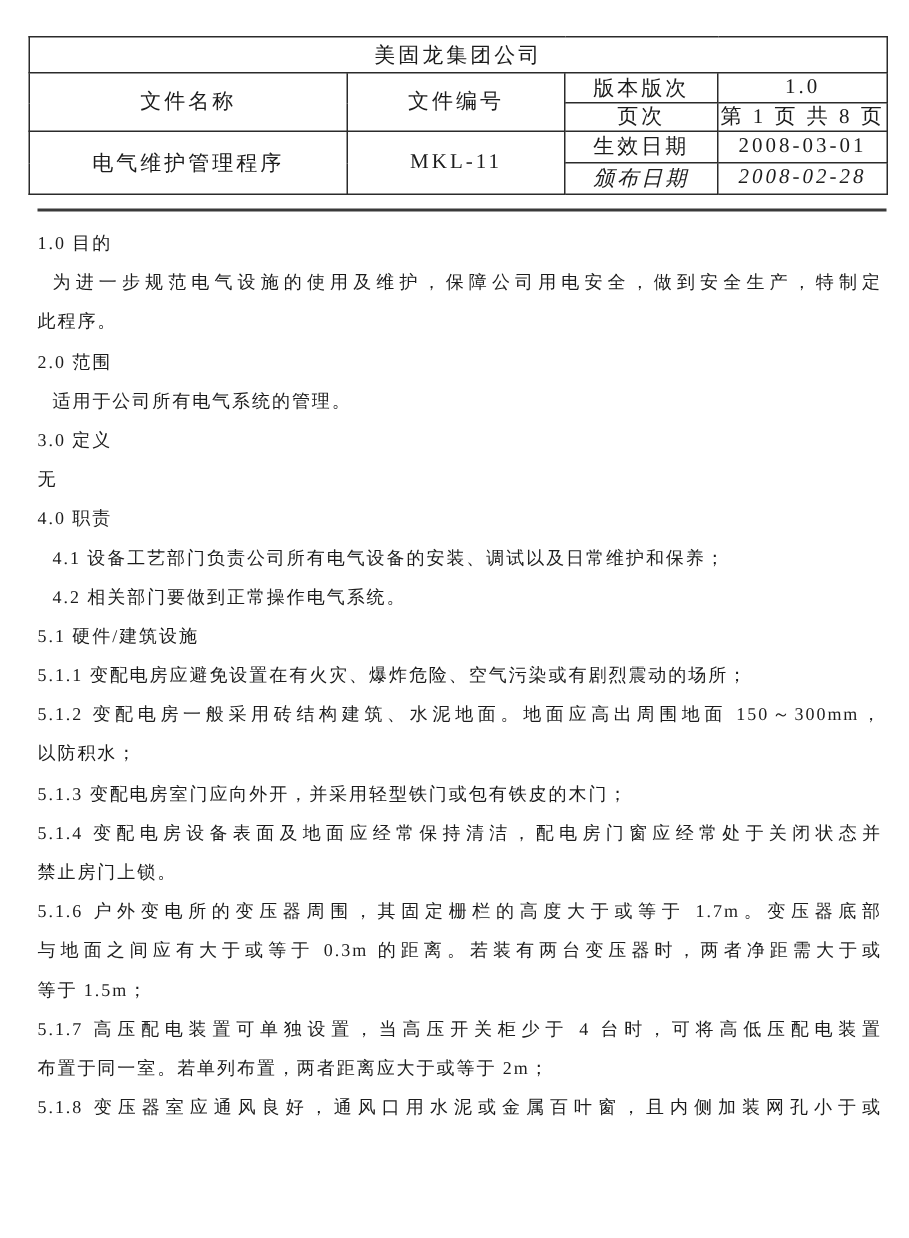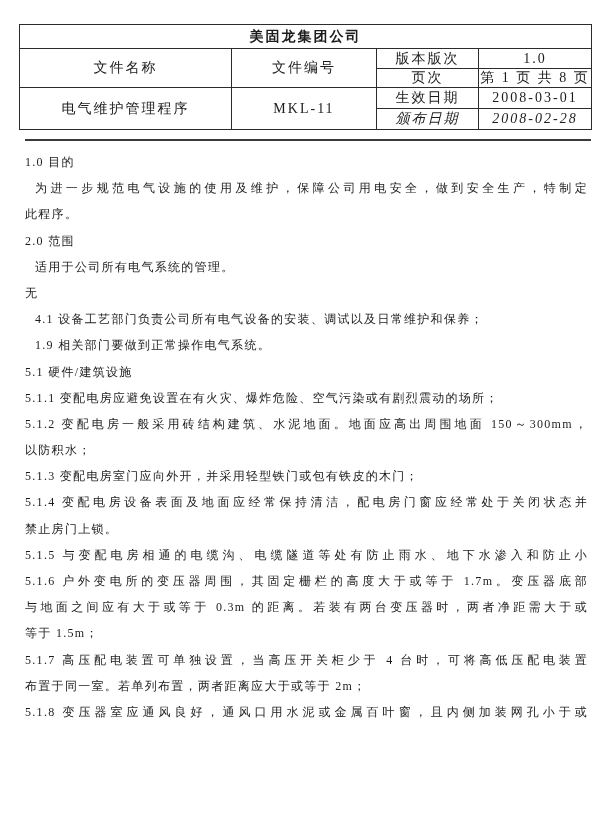--- a/index.html
+++ b/index.html
@@ -32,21 +32,20 @@
     text-align: center;
     vertical-align: middle;
     font-size: 14px;
     letter-spacing: 2px;
     overflow: hidden;
   }
   td.title-cell {
     font-size: 15px;
     letter-spacing: 2px;
     height: 23px;
-    font-weight: bold;
   }
   tr.r2 td { height: 19px; }
   tr.r3 td { height: 18px; }
   tr.r4 td { height: 20px; }
   tr.r5 td { height: 20px; font-style: italic; }
   td.val {
     letter-spacing: 1px;
     font-size: 14px;
   }
   td.pageval {
@@ -120,31 +119,32 @@
   </table>
 
   <div class="header-rule"></div>
 
   <div class="doc-body" id="body-lines">
       <div class="line">1.0 目的</div>
       <div class="line indent justify">为进一步规范电气设施的使用及维护，保障公司用电安全，做到安全生产，特制定</div>
       <div class="line">此程序。</div>
       <div class="line">2.0 范围</div>
       <div class="line indent">适用于公司所有电气系统的管理。</div>
+      <div class="line">3.0 定义</div>
       <div class="line">无</div>
+      <div class="line">4.0 职责</div>
       <div class="line indent">4.1 设备工艺部门负责公司所有电气设备的安装、调试以及日常维护和保养；</div>
-      <div class="line indent">1.9 相关部门要做到正常操作电气系统。</div>
+      <div class="line indent">4.2 相关部门要做到正常操作电气系统。</div>
       <div class="line">5.1 硬件/建筑设施</div>
       <div class="line">5.1.1 变配电房应避免设置在有火灾、爆炸危险、空气污染或有剧烈震动的场所；</div>
       <div class="line justify">5.1.2 变配电房一般采用砖结构建筑、水泥地面。地面应高出周围地面 150～300mm，</div>
       <div class="line">以防积水；</div>
       <div class="line">5.1.3 变配电房室门应向外开，并采用轻型铁门或包有铁皮的木门；</div>
       <div class="line justify">5.1.4 变配电房设备表面及地面应经常保持清洁，配电房门窗应经常处于关闭状态并</div>
       <div class="line">禁止房门上锁。</div>
-      <div class="line justify">5.1.5 与变配电房相通的电缆沟、电缆隧道等处有防止雨水、地下水渗入和防止小</div>
       <div class="line justify">5.1.6 户外变电所的变压器周围，其固定栅栏的高度大于或等于 1.7m。变压器底部</div>
       <div class="line justify">与地面之间应有大于或等于 0.3m 的距离。若装有两台变压器时，两者净距需大于或</div>
       <div class="line">等于 1.5m；</div>
       <div class="line justify">5.1.7 高压配电装置可单独设置，当高压开关柜少于 4 台时，可将高低压配电装置</div>
       <div class="line">布置于同一室。若单列布置，两者距离应大于或等于 2m；</div>
       <div class="line justify">5.1.8 变压器室应通风良好，通风口用水泥或金属百叶窗，且内侧加装网孔小于或</div>
     </div>
 
 </div>
 

